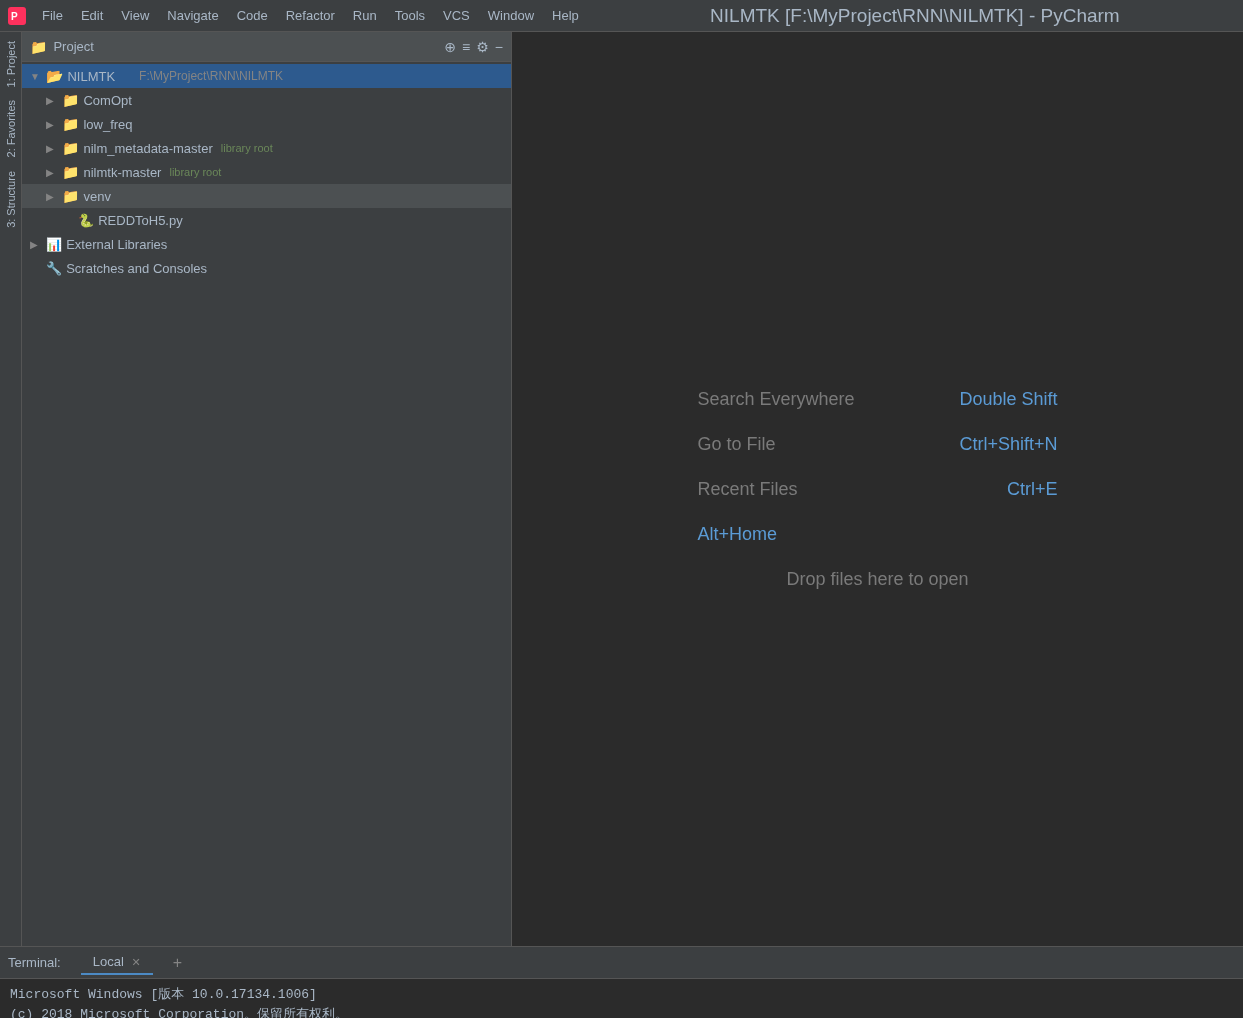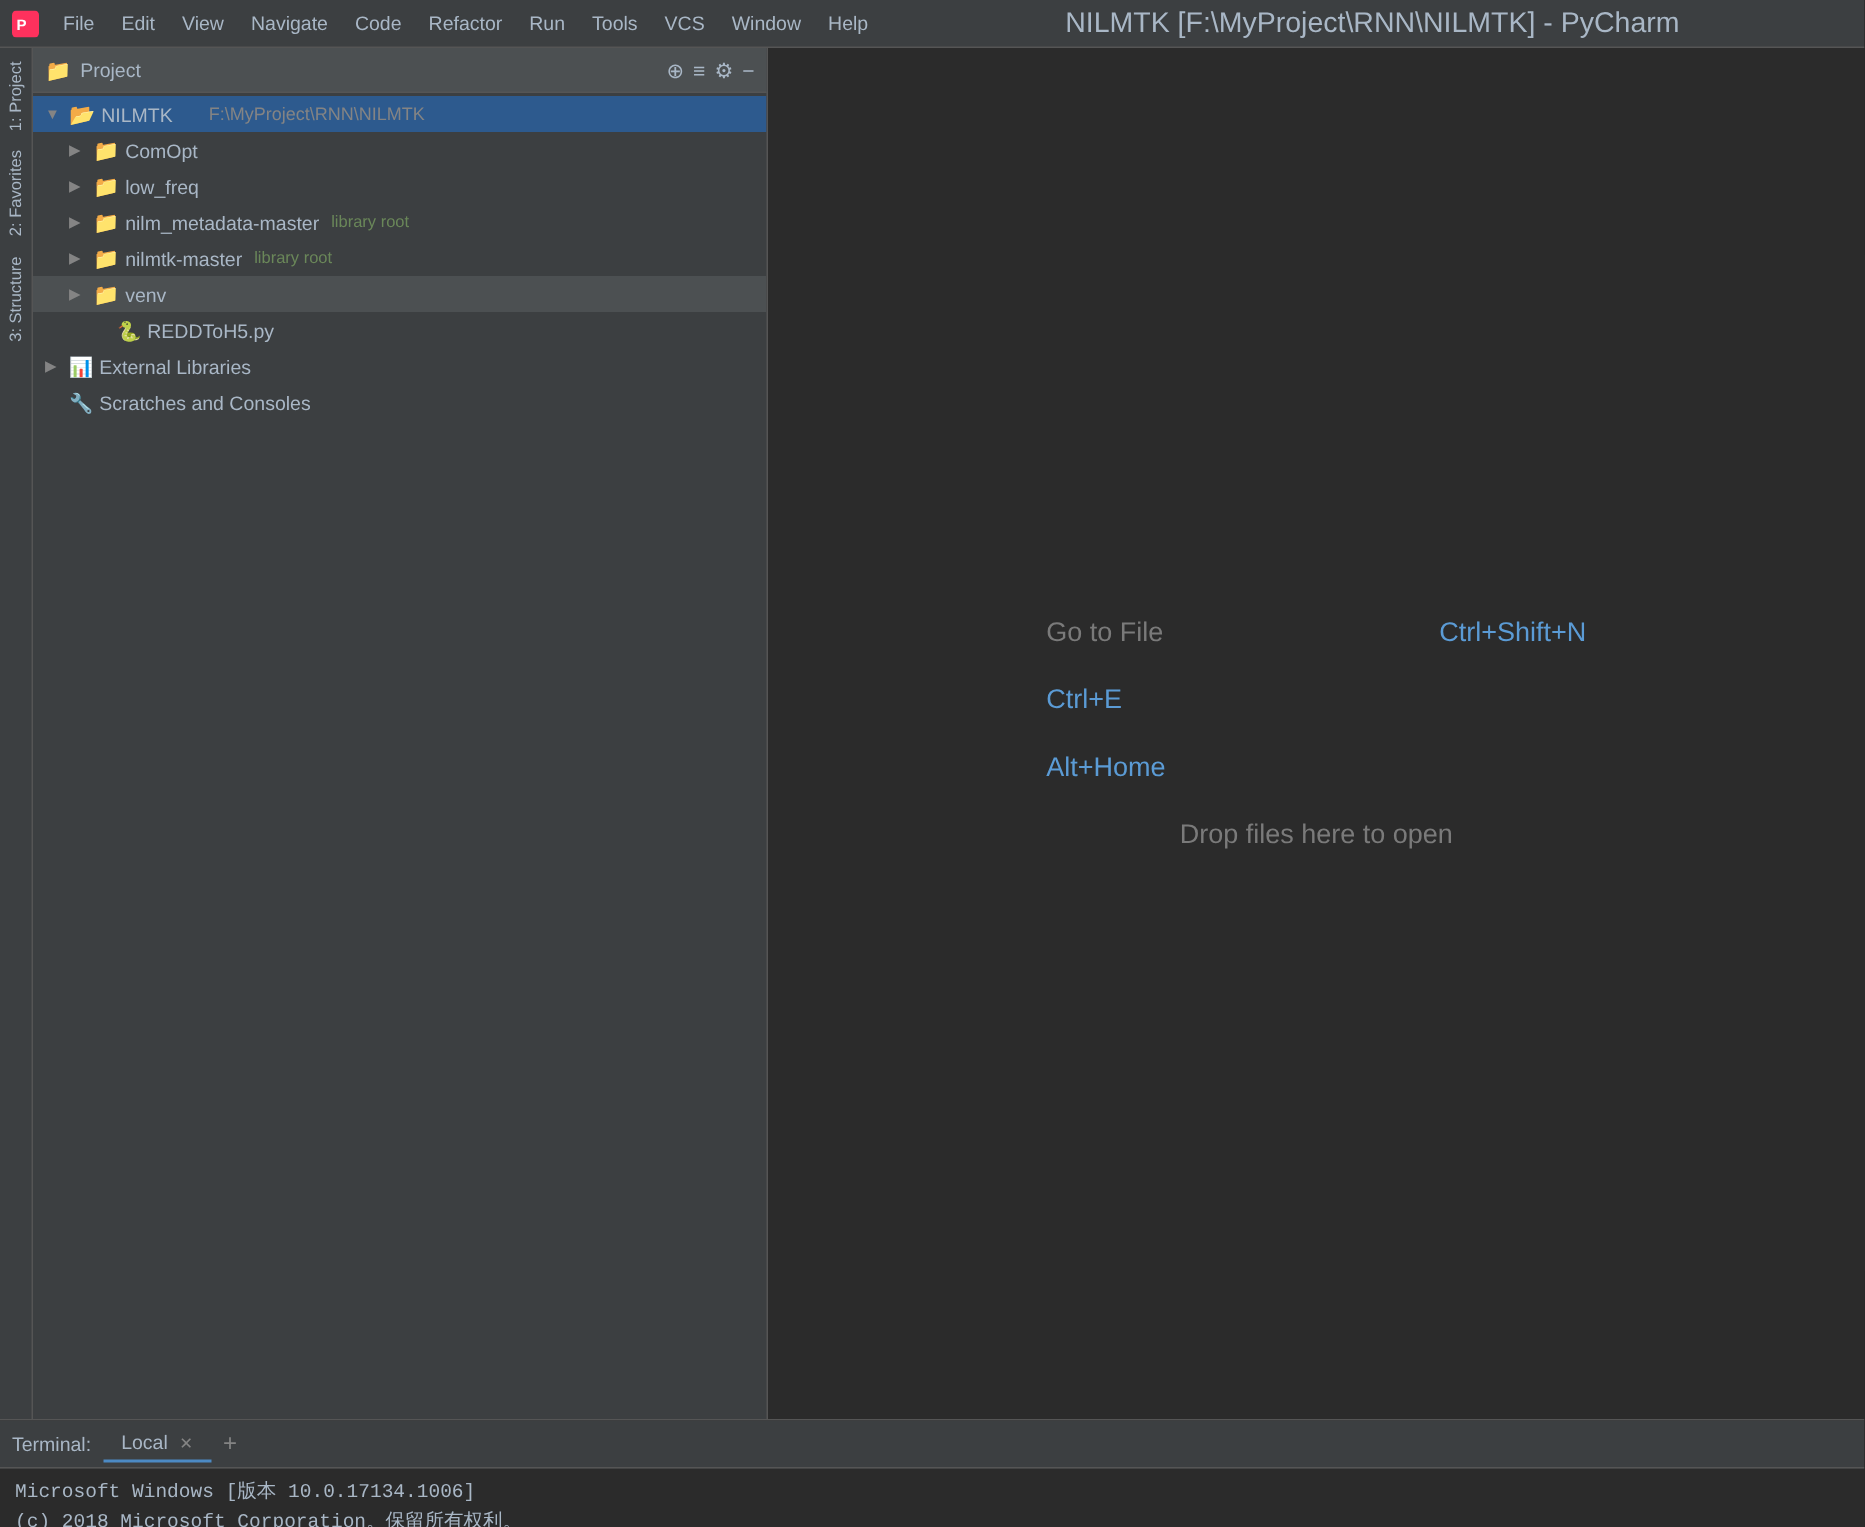--- a/index.html
+++ b/index.html
@@ -173,21 +173,21 @@
       display: flex;
       flex-direction: column;
     }
 
     .terminal-header {
       height: 32px;
       background: #3c3f41;
       display: flex;
       align-items: center;
       padding: 0 8px;
-      gap: 8px;
+      gap: 20px;
       font-size: 13px;
       border-bottom: 1px solid #555;
     }
     .terminal-tab {
       padding: 4px 12px;
       cursor: pointer;
       color: #a9b7c6;
       border-bottom: 2px solid transparent;
     }
     .terminal-tab.active {
@@ -331,24 +331,29 @@
         <span style="width:12px;"></span>
         <span class="scratch-icon">🔧</span>
         <span>Scratches and Consoles</span>
       </div>
 
     </div>
   </div>
 
   <div class="editor-area">
     <div class="shortcut-row">
+      <span class="shortcut-label">Search Everywhere</span>
+      <span class="shortcut-key">Double Shift</span>
+    </div>
+    <div class="shortcut-row">
       <span class="shortcut-label">Go to File</span>
       <span class="shortcut-key">Ctrl+Shift+N</span>
     </div>
     <div class="shortcut-row">
+      <span class="shortcut-label">Recent Files</span>
       <span class="shortcut-key">Ctrl+E</span>
     </div>
     <div class="shortcut-row">
       <span class="shortcut-key">Alt+Home</span>
     </div>
     <div class="drop-text">Drop files here to open</div>
   </div>
 
 </div>
 

